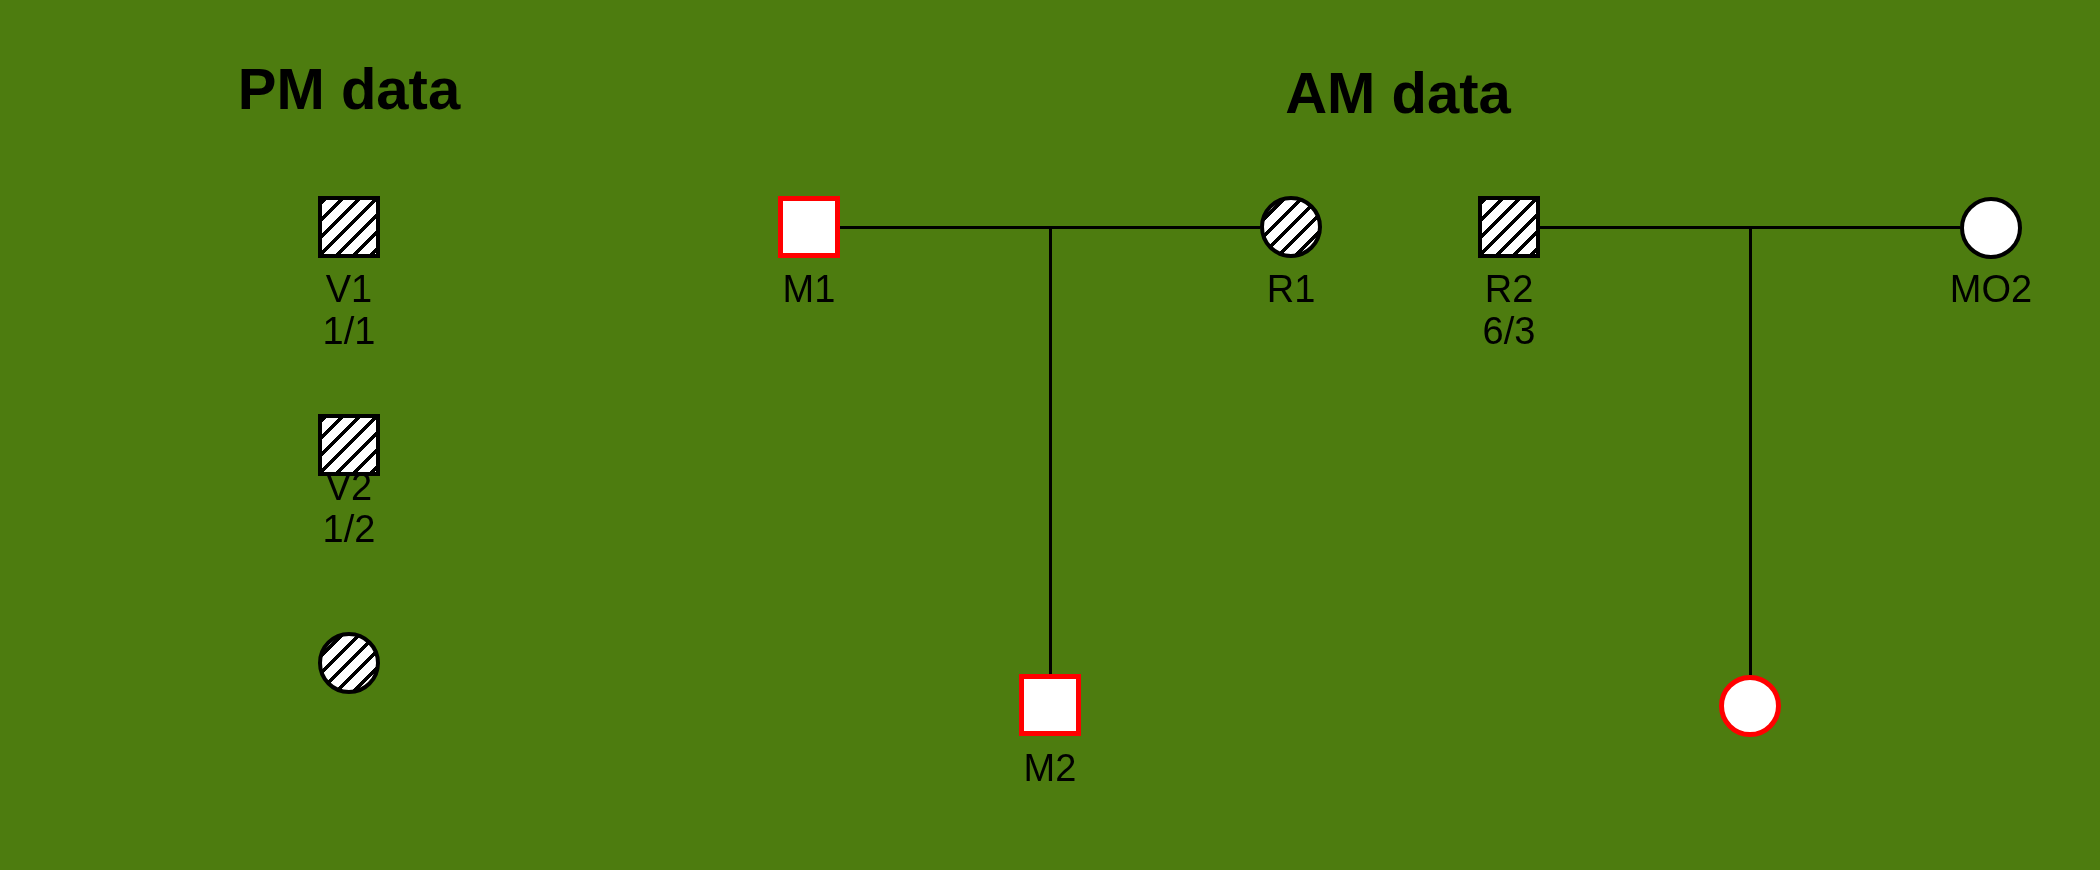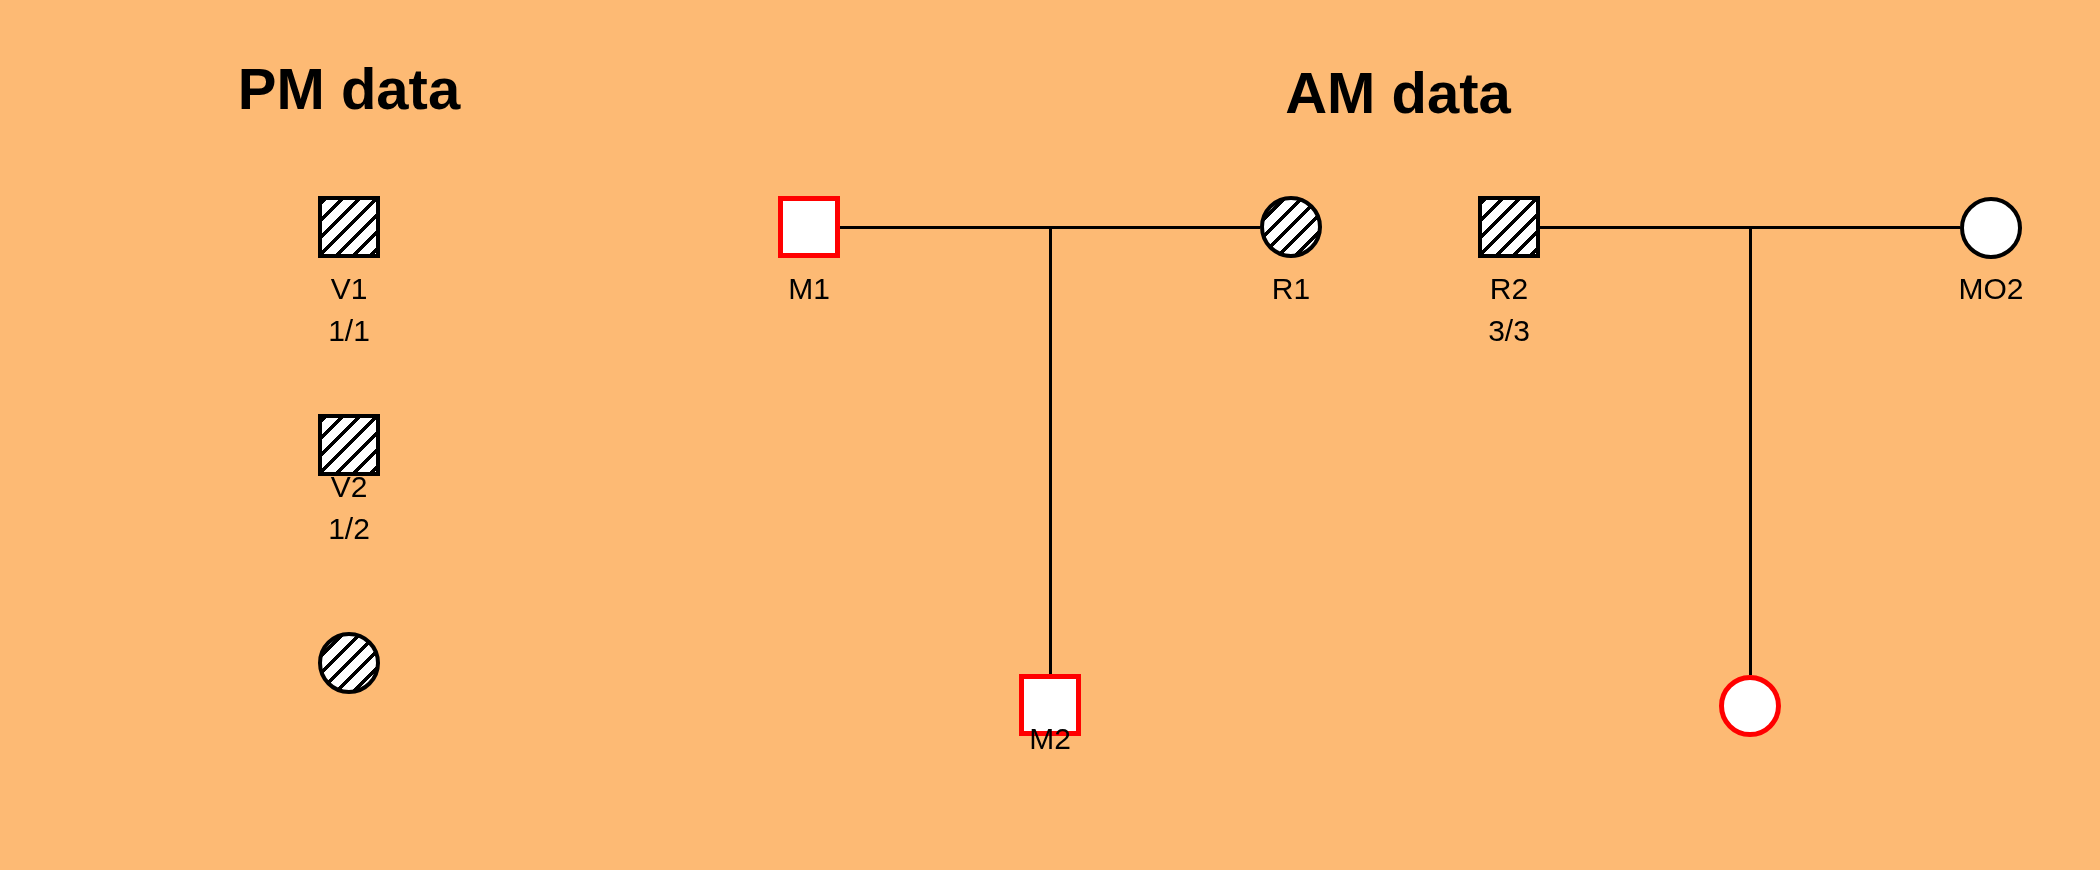--- a/index.html
+++ b/index.html
@@ -1,40 +1,40 @@
 <!DOCTYPE html>
 <html><head>
 <meta charset="utf-8">
 <style>
   html, body { margin: 0; padding: 0; background: #ffffff; }
   .canvas {
     position: relative;
     width: 2100px;
     height: 870px;
-    background: #fdba74;
+    background: #4d7c0f;
     font-family: "Liberation Sans", sans-serif;
     color: #000000;
     overflow: hidden;
   }
   .sec-title {
     position: absolute;
     width: 500px;
     margin-left: -250px;
     text-align: center;
     font-size: 58px;
     line-height: 58px;
     font-weight: bold;
     white-space: nowrap;
   }
   .lbl {
     position: absolute;
     width: 200px;
     margin-left: -100px;
     text-align: center;
-    font-size: 30px;
+    font-size: 38px;
     line-height: 42px;
     white-space: nowrap;
   }
   .sym {
     position: absolute;
     width: 62px;
     height: 62px;
     box-sizing: border-box;
     background-color: #ffffff;
   }
@@ -80,28 +80,28 @@
   <div class="lbl" style="left:809px; top:268px">
     <div>M1</div>
   </div>
 
   <div class="sym circ bk hatch" style="left:1260px; top:196px"></div>
   <div class="lbl" style="left:1291px; top:268px">
     <div>R1</div>
   </div>
 
   <div class="sym rd" style="left:1019px; top:674px"></div>
-  <div class="lbl" style="left:1050px; top:718px">
+  <div class="lbl" style="left:1050px; top:747px">
     <div>M2</div>
   </div>
 
   <div class="sym bk hatch" style="left:1478px; top:196px"></div>
   <div class="lbl" style="left:1509px; top:268px">
     <div>R2</div>
-    <div>3/3</div>
+    <div>6/3</div>
   </div>
 
   <div class="sym circ bk" style="left:1960px; top:197px"></div>
   <div class="lbl" style="left:1991px; top:268px">
     <div>MO2</div>
   </div>
 
   <div class="sym circ rd" style="left:1719px; top:675px"></div>
 
 </div>

